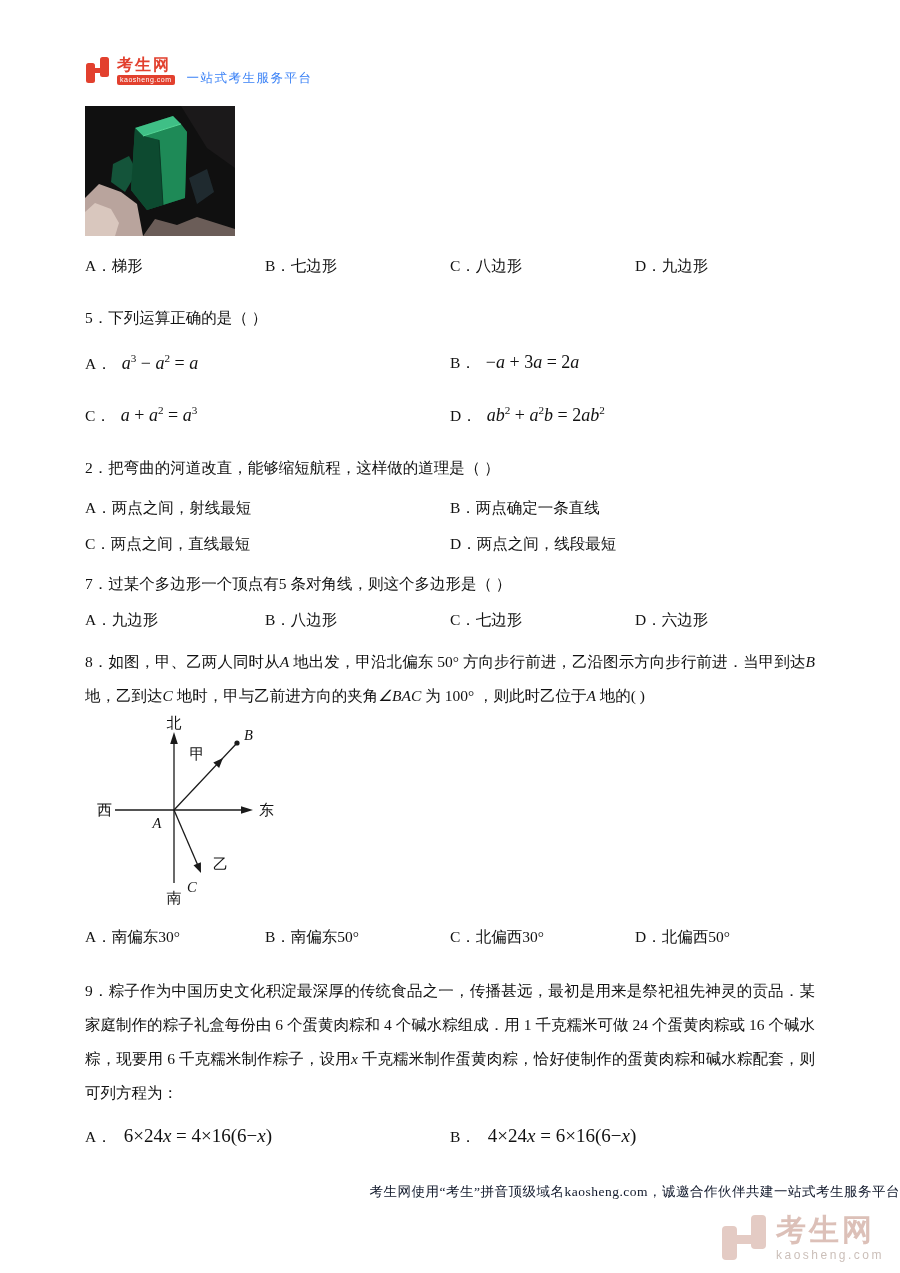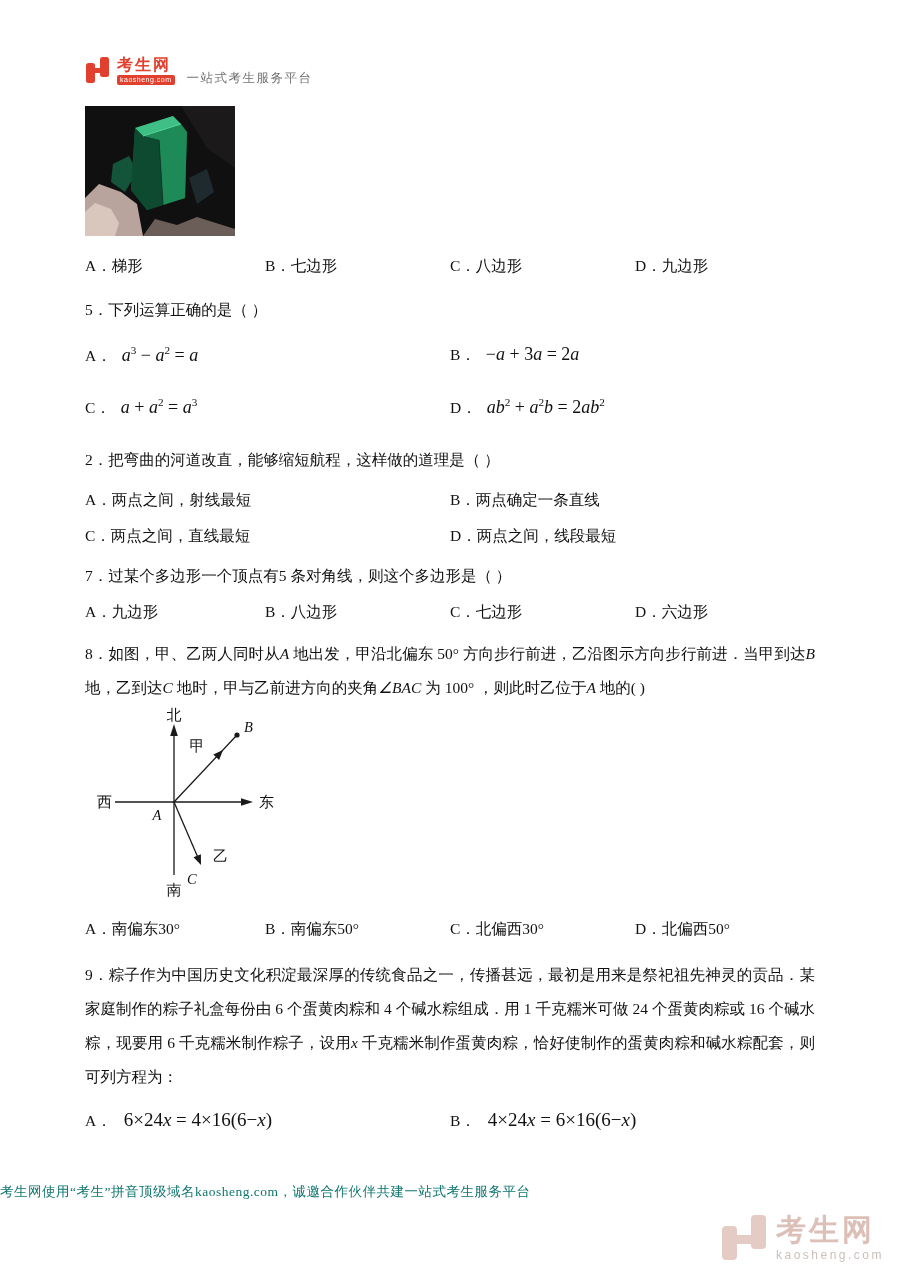--- a/index.html
+++ b/index.html
@@ -14,50 +14,50 @@
   
   .brand { display:flex; align-items:flex-start; height:44px; }
   .logo-h { position:relative; width:26px; height:28px; flex:0 0 auto; }
   .logo-h .b1, .logo-h .b2 { position:absolute; width:9px; height:20px; background:#e2402e; border-radius:2.5px; }
   .logo-h .b1 { left:1px; top:7px; }
   .logo-h .b2 { right:2px; top:1px; }
   .logo-h .b3 { position:absolute; left:8px; top:12px; width:10px; height:5px; background:#e2402e; }
   .brand-col { display:flex; flex-direction:column; margin-left:6px; }
   .brand-name { font-family:"Liberation Sans",sans-serif; font-weight:bold; font-size:16px; color:#e2402e; letter-spacing:2px; line-height:18px; }
   .brand-domain { margin-top:1px; background:#e2402e; color:#fff; font-family:"Liberation Sans",sans-serif; font-size:7px; line-height:10px; padding:0 3px; border-radius:2px; align-self:flex-start; letter-spacing:.5px; }
-  .brand-tagline { margin-left:12px; margin-top:14px; color:#737373; font-family:"Liberation Sans",sans-serif; font-size:12.5px; letter-spacing:1.5px; }
+  .brand-tagline { margin-left:12px; margin-top:14px; color:#3b82f6; font-family:"Liberation Sans",sans-serif; font-size:12.5px; letter-spacing:1.5px; }
 
   .photo { display:block; margin-top:6px; }
 
   
   .stem { font-size:15.5px; line-height:34px; text-align:justify; }
   .mv { font-style:italic; }
   sup { font-size:.62em; }
 
   .opt-row { display:grid; align-items:center; }
   .cols4 { grid-template-columns:180px 185px 185px 1fr; }
   .cols2 { grid-template-columns:365px 1fr; }
   .opt { font-size:15.5px; white-space:nowrap; display:flex; align-items:baseline; }
   .formula-row { height:52px; }
   .math { font-size:18px; margin-left:10px; }
   .math-lg { font-size:19px; margin-left:12px; }
 
   .mt4{margin-top:4px}.mt6{margin-top:6px}.mt8{margin-top:8px}.mt10{margin-top:10px}
-  .mt12{margin-top:12px}.mt16{margin-top:16px}.mt20{margin-top:20px}.mt2{margin-top:2px}
+  .mt12{margin-top:12px}.mt16{margin-top:24px}.mt20{margin-top:20px}.mt2{margin-top:2px}
 
   
   .compass-wrap { margin:2px 0 0 4px; }
   .compass line { stroke:#1a1a1a; stroke-width:1.3; }
   .compass .ah { fill:#1a1a1a; stroke:none; }
   .compass circle { fill:#1a1a1a; }
   .compass text { font-size:15px; font-family:"Liberation Serif",serif; fill:#111; }
   .compass .pt { font-style:italic; font-size:14.5px; }
 
   
-  .footer { position:absolute; left:0; right:0; bottom:72px; text-align:left; font-size:13.5px; color:#0f766e; letter-spacing:.5px; }
+  .footer { position:absolute; left:0; right:0; bottom:72px; text-align:right; font-size:13.5px; color:#0f172a; letter-spacing:.5px; }
   .watermark { position:absolute; right:16px; bottom:10px; display:flex; align-items:center; }
   .wm-icon { position:relative; width:46px; height:50px; }
   .wm-icon .wb1, .wm-icon .wb2 { position:absolute; width:15px; height:34px; background:#e4cbc4; border-radius:4px; }
   .wm-icon .wb1 { left:0; top:13px; }
   .wm-icon .wb2 { right:2px; top:2px; }
   .wm-icon .wb3 { position:absolute; left:13px; top:22px; width:17px; height:9px; background:#e4cbc4; }
   .wm-col { margin-left:8px; display:flex; flex-direction:column; }
   .wm-name { font-family:"Liberation Sans",sans-serif; font-weight:bold; font-size:30px; color:#dcc0b8; letter-spacing:3px; line-height:32px; }
   .wm-domain { font-family:"Liberation Sans",sans-serif; font-size:12px; color:#cbbfb9; letter-spacing:2.5px; margin-top:2px; }
 </style>

